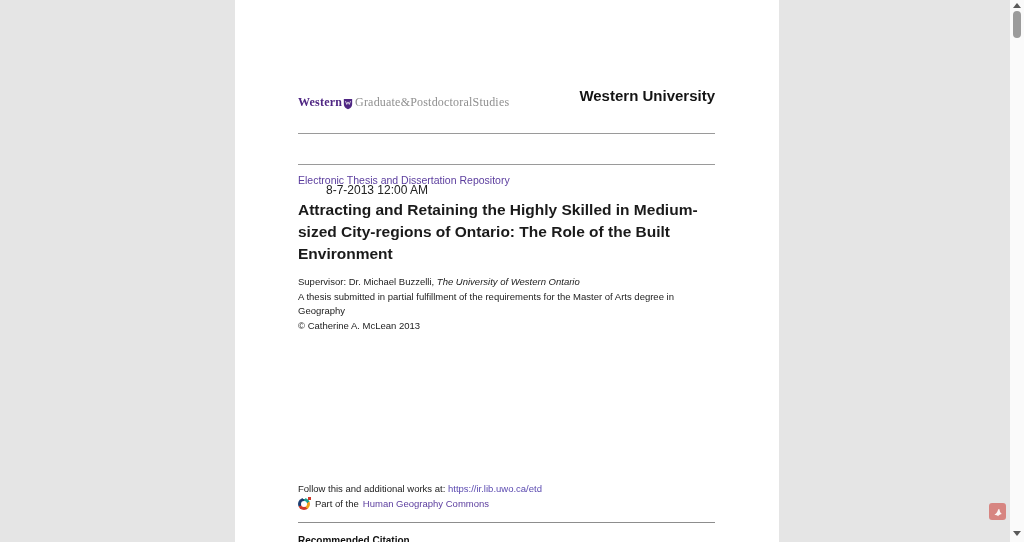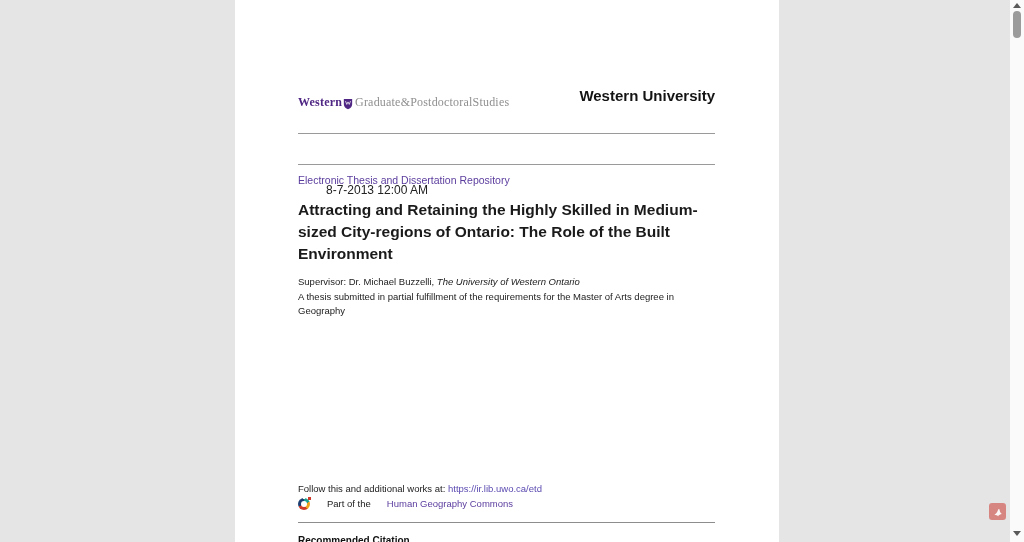--- a/index.html
+++ b/index.html
@@ -62,21 +62,21 @@
   .meta-block {
     left:63px; top:275px; width:417px;
     font-size:9.5px; line-height:14.6px; color:#222;
   }
 
   .follow-line { left:63px; top:483px; font-size:9.5px; color:#222; white-space:nowrap; }
   .link-purple { color:#5b4ab0; cursor:pointer; }
 
   .partof-line {
     left:63px; top:497px; font-size:9.5px; color:#222;
-    display:flex; align-items:center; gap:16px; white-space:nowrap;
+    display:flex; align-items:center; gap:4px; white-space:nowrap;
   }
   .dc-icon-wrap { position:relative; width:13px; height:13px; }
   .dc-ring {
     position:absolute; left:0; top:1px; width:12px; height:12px; border-radius:50%;
     background:conic-gradient(#ffffff 0deg 6deg, #1e9e8e 6deg 70deg,
       #f0a21c 70deg 150deg, #cf3a2b 150deg 245deg, #1d3f72 245deg 354deg, #ffffff 354deg 360deg);
   }
   .dc-ring::after {
     content:""; position:absolute; left:3px; top:3px; width:6px; height:6px;
     border-radius:50%; background:#fff;
@@ -145,20 +145,21 @@
 
   <div class="abs doc-title">Attracting and Retaining the Highly Skilled in Medium-sized City-regions of Ontario: The Role of the Built Environment</div>
 
 
   <div class="abs meta-block">
     <div>
       <span>Supervisor: Dr. Michael Buzzelli,</span>
       <i>The University of Western Ontario</i>
     </div>
     <div>A thesis submitted in partial fulfillment of the requirements for the Master of Arts degree in Geography</div>
+    <div>© Catherine A. McLean 2013</div>
   </div>
 
   <div class="abs follow-line">
     <span>Follow this and additional works at:</span>
     <span class="link-purple">https://ir.lib.uwo.ca/etd</span>
   </div>
 
   <div class="abs partof-line">
     <span class="dc-icon-wrap">
       <span class="dc-ring"></span>

